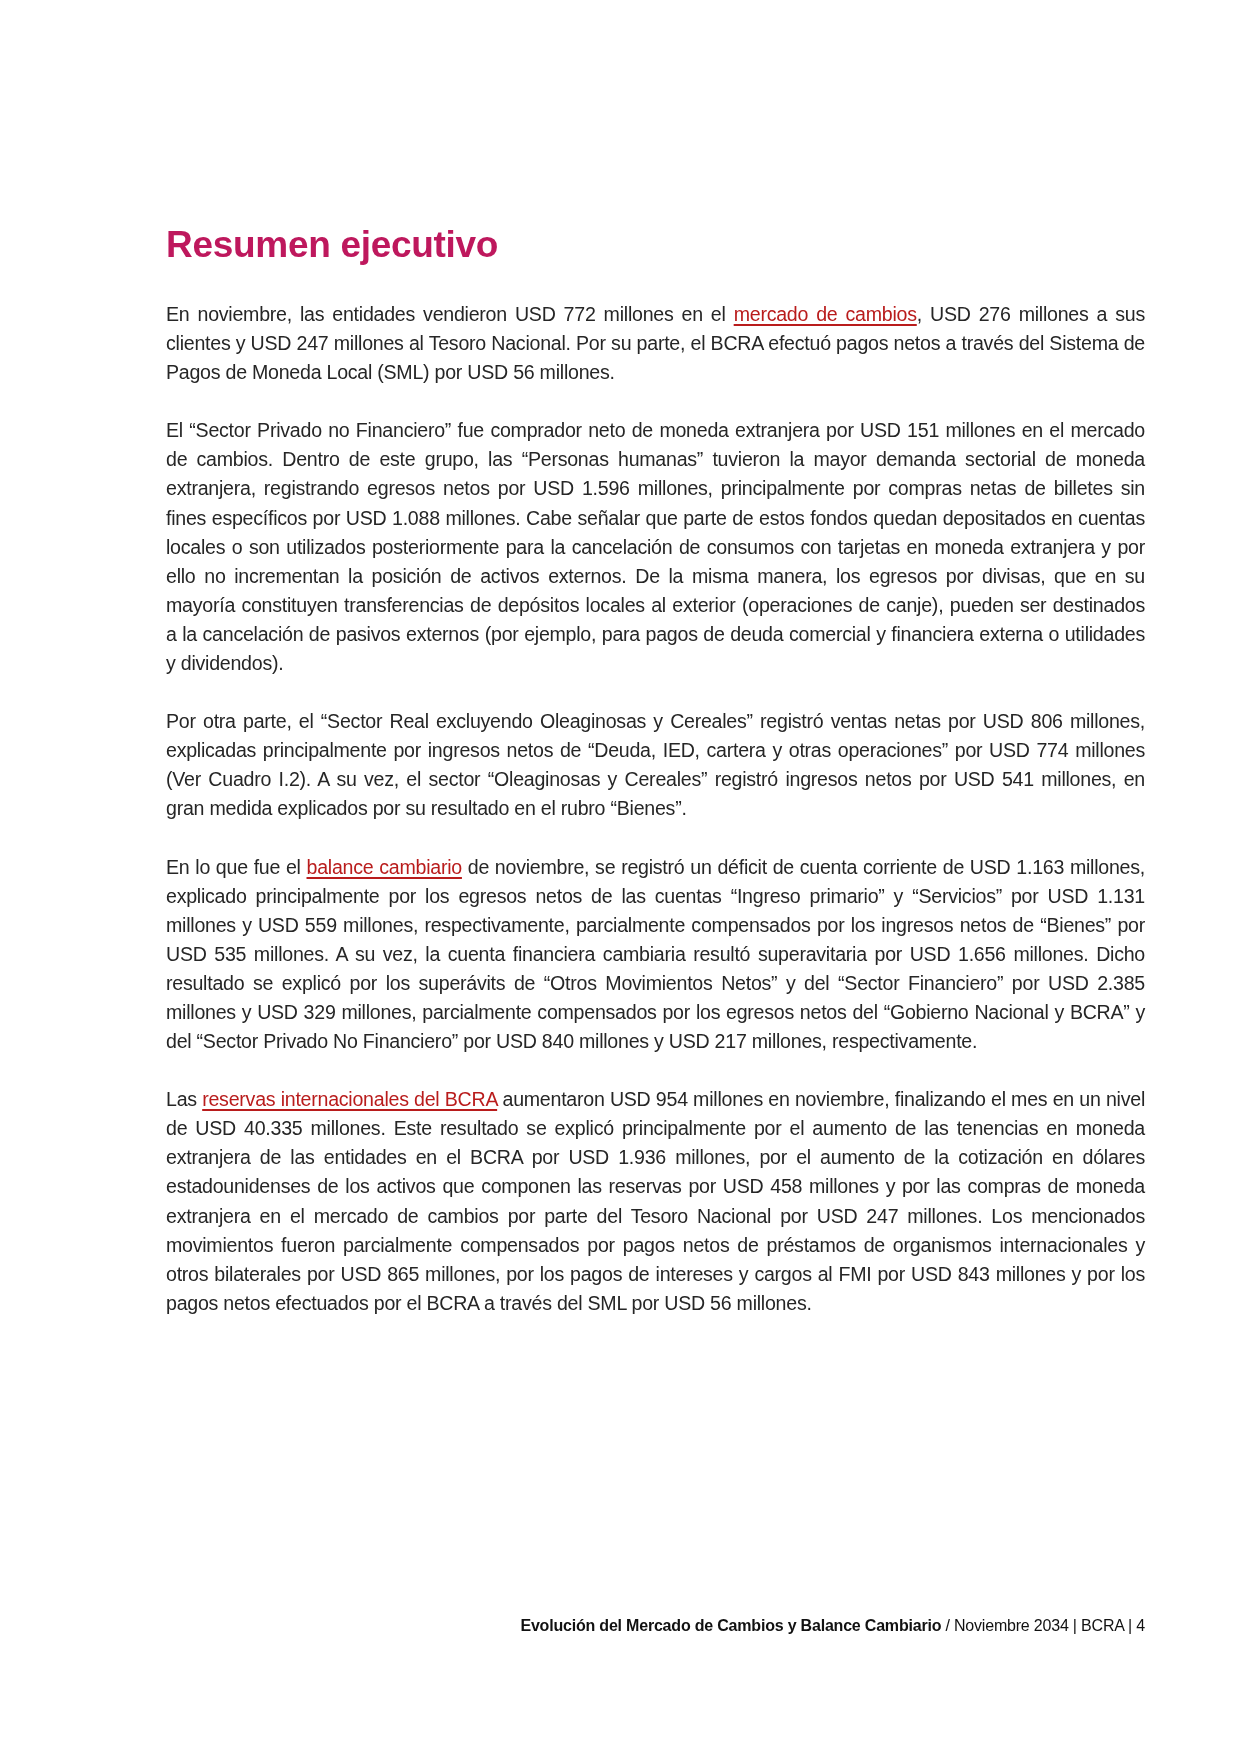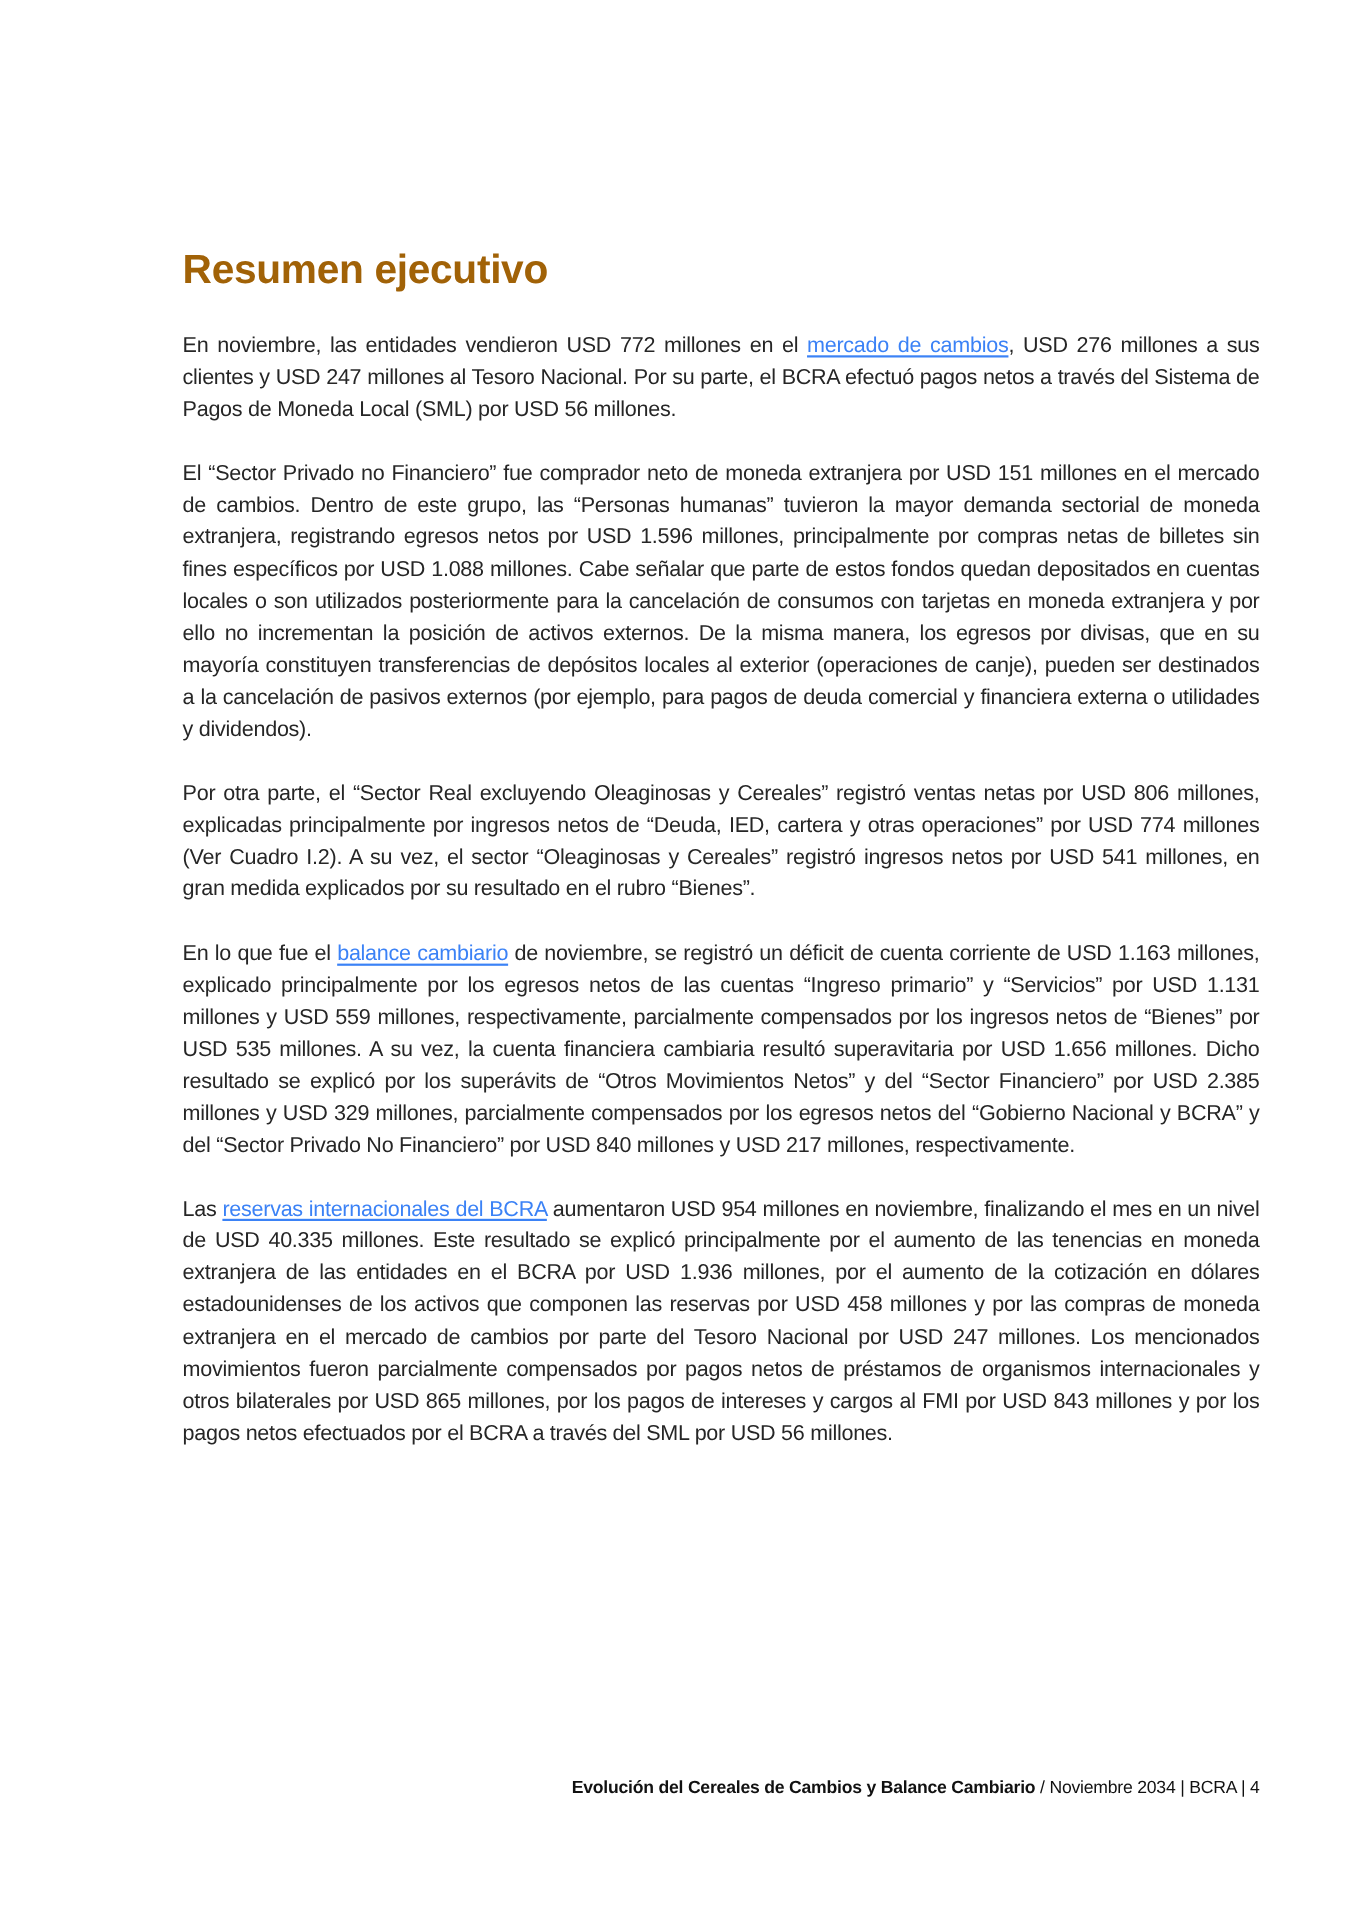--- a/index.html
+++ b/index.html
@@ -22,40 +22,40 @@
       width: 979px;
     }
     .title {
       position: absolute;
       top: 224px;
       left: 0;
       margin: 0;
       font-family: "Liberation Sans", sans-serif;
       font-weight: bold;
       font-size: 37px;
-      color: #a16207;
+      color: #be185d;
       letter-spacing: -0.3px;
       white-space: nowrap;
     }
     .body {
       position: absolute;
       top: 300px;
       left: 0;
       width: 979px;
     }
     .para {
       margin: 0 0 29px 0;
       font-size: 19.6px;
       line-height: 29.1px;
       text-align: justify;
       color: #262626;
       letter-spacing: -0.25px;
     }
     .para a {
-      color: #3b82f6;
+      color: #b91c1c;
       text-decoration: underline;
       text-underline-offset: 3px;
       text-decoration-thickness: 1.5px;
     }
     .footer {
       position: absolute;
       top: 1617px;
       right: 96px;
       font-size: 16px;
       color: #111111;
@@ -77,14 +77,14 @@
 
     <p class="para">Por otra parte, el “Sector Real excluyendo Oleaginosas y Cereales” registró ventas netas por USD 806 millones, explicadas principalmente por ingresos netos de “Deuda, IED, cartera y otras operaciones” por USD 774 millones (Ver Cuadro I.2). A su vez, el sector “Oleaginosas y Cereales” registró ingresos netos por USD 541 millones, en gran medida explicados por su resultado en el rubro “Bienes”.</p>
 
     <p class="para"><span>En lo que fue el </span><a href="#">balance cambiario</a><span> de noviembre, se registró un déficit de cuenta corriente de USD 1.163 millones, explicado principalmente por los egresos netos de las cuentas “Ingreso primario” y “Servicios” por USD 1.131 millones y USD 559 millones, respectivamente, parcialmente compensados por los ingresos netos de “Bienes” por USD 535 millones. A su vez, la cuenta financiera cambiaria resultó superavitaria por USD 1.656 millones. Dicho resultado se explicó por los superávits de “Otros Movimientos Netos” y del “Sector Financiero” por USD 2.385 millones y USD 329 millones, parcialmente compensados por los egresos netos del “Gobierno Nacional y BCRA” y del “Sector Privado No Financiero” por USD 840 millones y USD 217 millones, respectivamente.</span></p>
 
     <p class="para"><span>Las </span><a href="#">reservas internacionales del BCRA</a><span> aumentaron USD 954 millones en noviembre, finalizando el mes en un nivel de USD 40.335 millones. Este resultado se explicó principalmente por el aumento de las tenencias en moneda extranjera de las entidades en el BCRA por USD 1.936 millones, por el aumento de la cotización en dólares estadounidenses de los activos que componen las reservas por USD 458 millones y por las compras de moneda extranjera en el mercado de cambios por parte del Tesoro Nacional por USD 247 millones. Los mencionados movimientos fueron parcialmente compensados por pagos netos de préstamos de organismos internacionales y otros bilaterales por USD 865 millones, por los pagos de intereses y cargos al FMI por USD 843 millones y por los pagos netos efectuados por el BCRA a través del SML por USD 56 millones.</span></p>
   </div>
 </div>
 
 <div class="footer">
-  <span class="bold">Evolución del Cereales de Cambios y Balance Cambiario</span><span> / </span><span>Noviembre 2034</span><span> | </span><span>BCRA</span><span> | </span><span>4</span>
+  <span class="bold">Evolución del Mercado de Cambios y Balance Cambiario</span><span> / </span><span>Noviembre 2034</span><span> | </span><span>BCRA</span><span> | </span><span>4</span>
 </div>
 
 </body></html>

